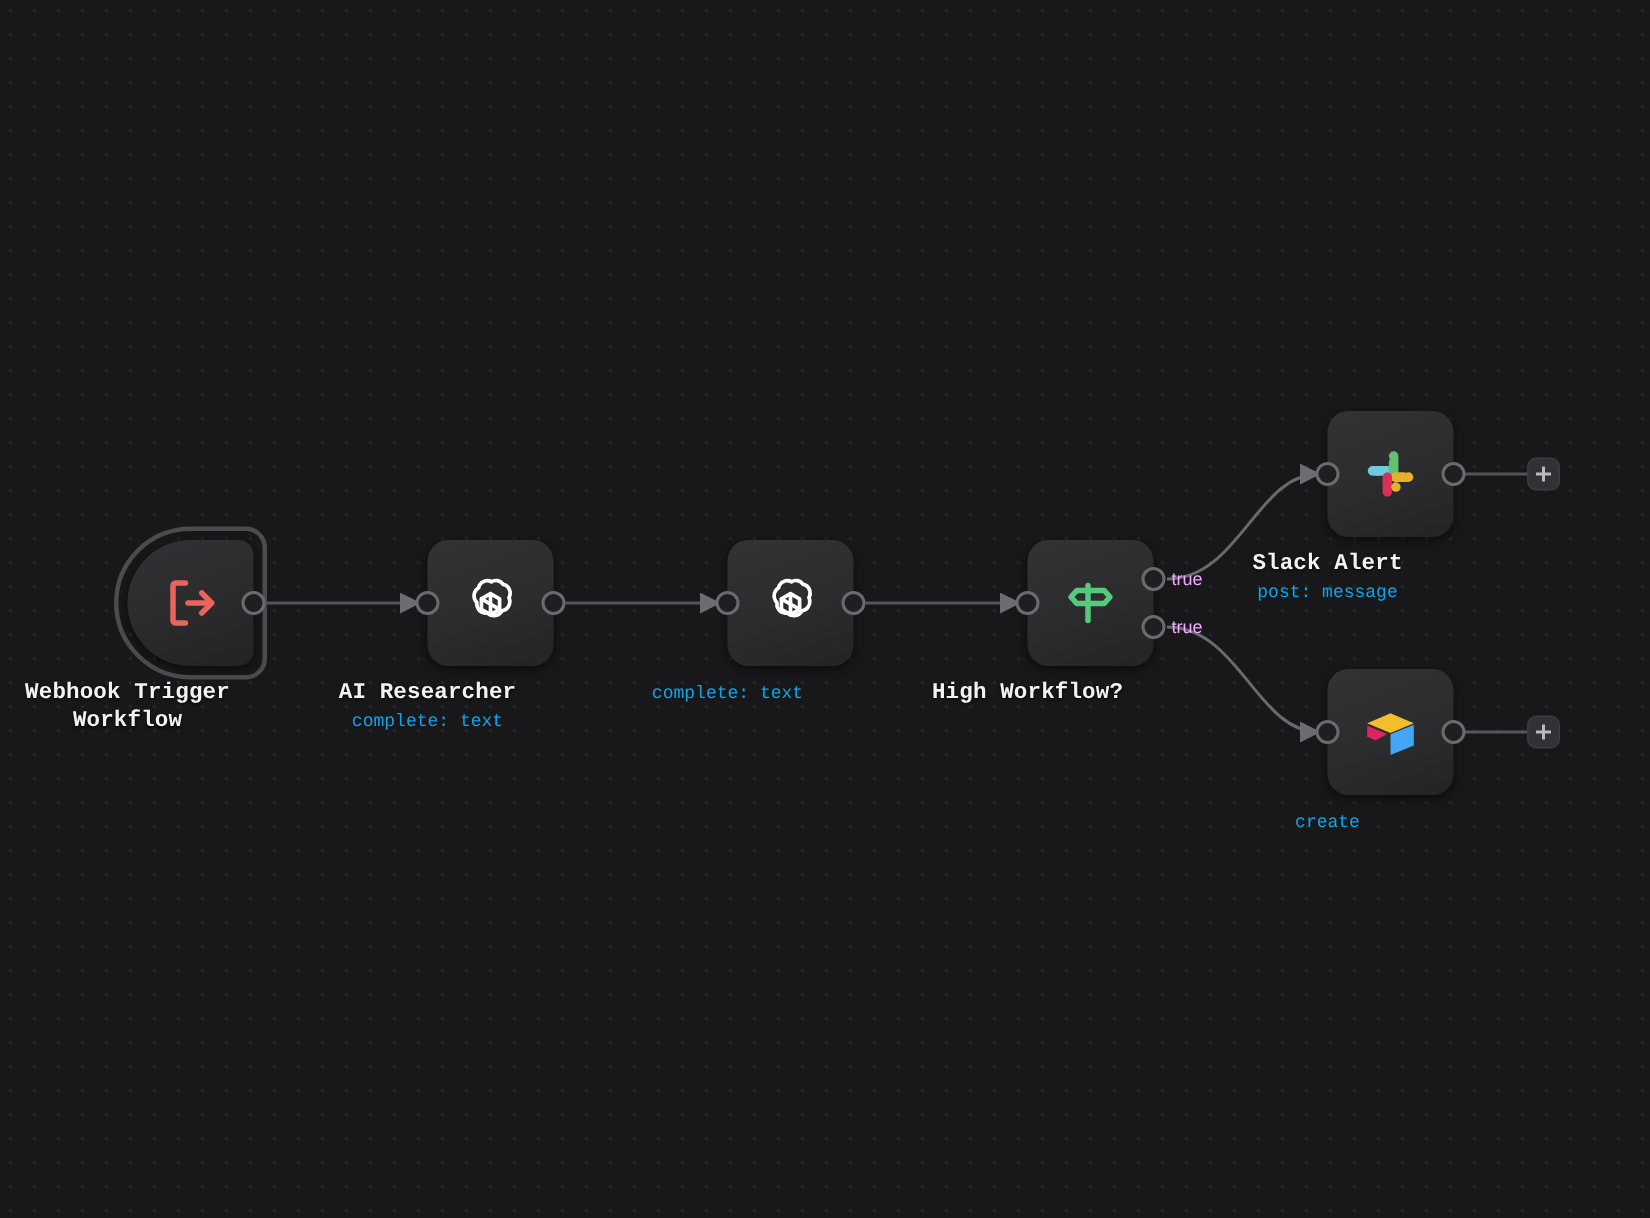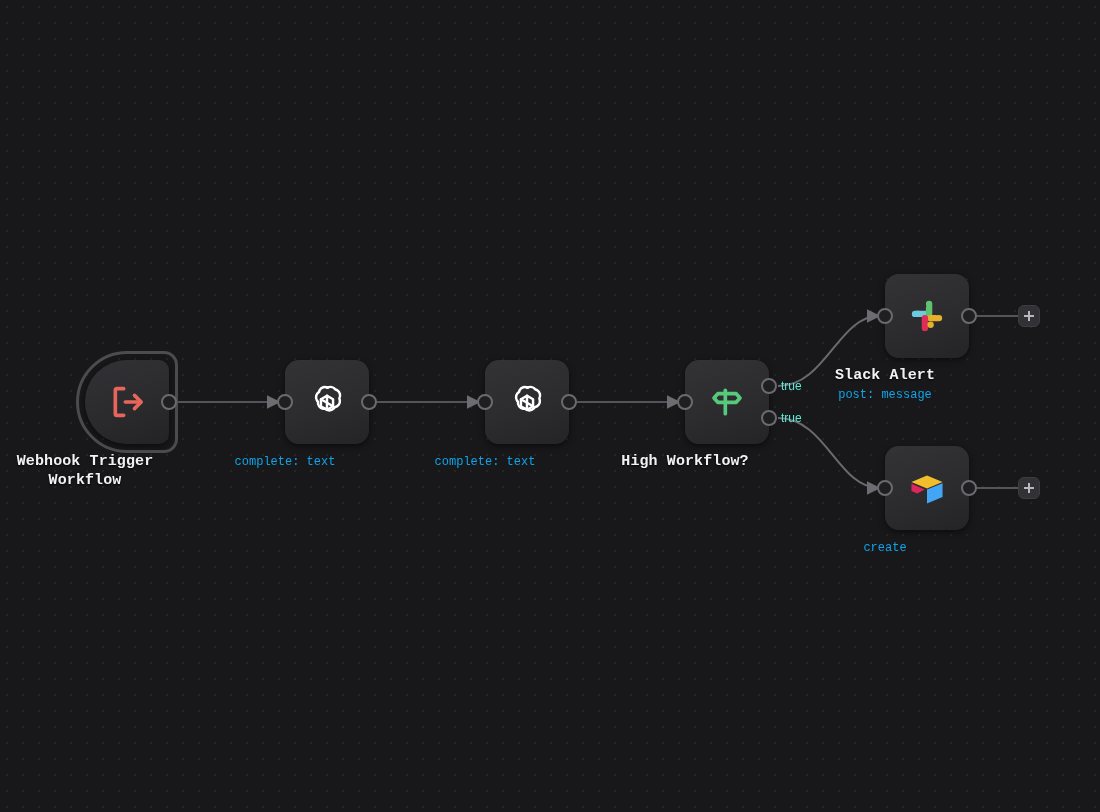--- a/index.html
+++ b/index.html
@@ -58,21 +58,21 @@
   .port {
     position:absolute; width:16px; height:16px; border-radius:50%;
     background:#1f1e21; border:2px solid #6b6a70;
   }
   .port.in  { left:-8px; top:34px; }
   .port.out { left:76px; top:34px; }
   .port.out-true  { left:76px; top:18px; }
   .port.out-false { left:76px; top:50px; }
 
   .port-label {
-    position:absolute; left:96px; font-size:12px; color:#5eead4;
+    position:absolute; left:96px; font-size:12px; color:#f0abfc;
     line-height:16px; white-space:nowrap;
   }
   .port-label.t { top:18px; }
   .port-label.f { top:50px; }
 
   
   .plus {
     position:absolute; width:22px; height:22px; border-radius:6px;
     background:#323135; border:1px solid #3d3c41;
     display:flex; align-items:center; justify-content:center;
@@ -137,20 +137,21 @@
           <path d="M12.2 3.1c1.5-.9 3.4-.5 4.4.9.3.05.6.14.9.3 1.6.92 2.1 3 1.2 4.6.15.3.25.6.3.95.25 1.8-1 3.5-2.8 3.8-.15.3-.35.55-.6.8-1.3 1.3-3.4 1.3-4.7 0-.35.05-.7.05-1.05 0-1.8-.3-3.05-2-2.8-3.8-.25-.25-.45-.5-.6-.8-.9-1.6-.35-3.68 1.25-4.6.05-.35.15-.65.3-.95.9-1.55 2.85-2.1 4.4-1.2z" transform="translate(0,1.2) scale(1.0)"></path>
           <path d="M12 7.4 L15.3 9.3 L15.3 13.1 L12 15 L8.7 13.1 L8.7 9.3 Z" transform="translate(0,1.2)"></path>
           <path d="M12 7.4 L12 11.2 L15.3 13.1" transform="translate(0,1.2)"></path>
           <path d="M8.7 9.3 L12 11.2 L12 15" transform="translate(0,1.2)"></path>
         </svg>
       </span>
     </div>
     <div class="port in"></div>
     <div class="port out"></div>
     <div class="labels">
+      <div class="title">AI Researcher</div>
       <div class="sub">complete: text</div>
     </div>
   </div>
 
   <div class="node" style="left:485px; top:360px;">
     <div class="box">
       <span>
         <svg class="icon" width="44" height="44" viewBox="0 0 24 24" fill="none" stroke="#ffffff" stroke-width="1.35" stroke-linecap="round" stroke-linejoin="round">
           <path d="M12.2 3.1c1.5-.9 3.4-.5 4.4.9.3.05.6.14.9.3 1.6.92 2.1 3 1.2 4.6.15.3.25.6.3.95.25 1.8-1 3.5-2.8 3.8-.15.3-.35.55-.6.8-1.3 1.3-3.4 1.3-4.7 0-.35.05-.7.05-1.05 0-1.8-.3-3.05-2-2.8-3.8-.25-.25-.45-.5-.6-.8-.9-1.6-.35-3.68 1.25-4.6.05-.35.15-.65.3-.95.9-1.55 2.85-2.1 4.4-1.2z" transform="translate(0,1.2)"></path>
           <path d="M12 7.4 L15.3 9.3 L15.3 13.1 L12 15 L8.7 13.1 L8.7 9.3 Z" transform="translate(0,1.2)"></path>

